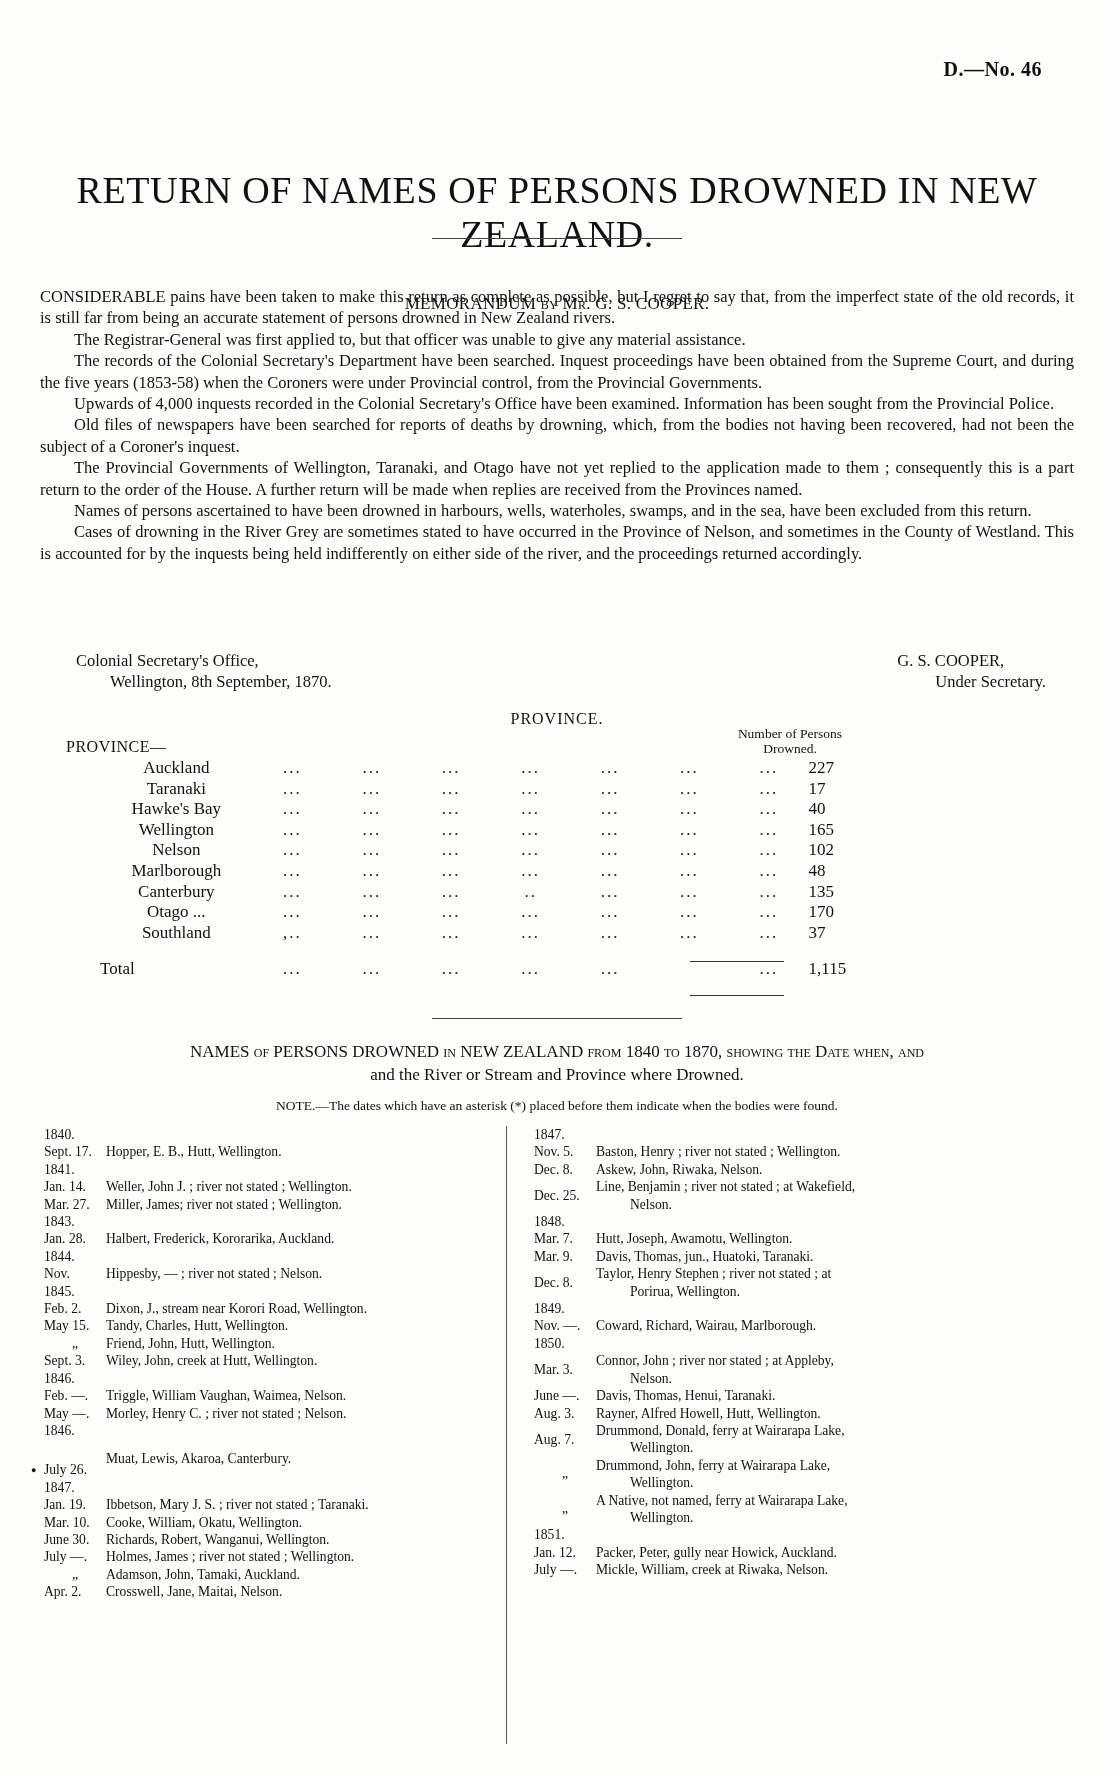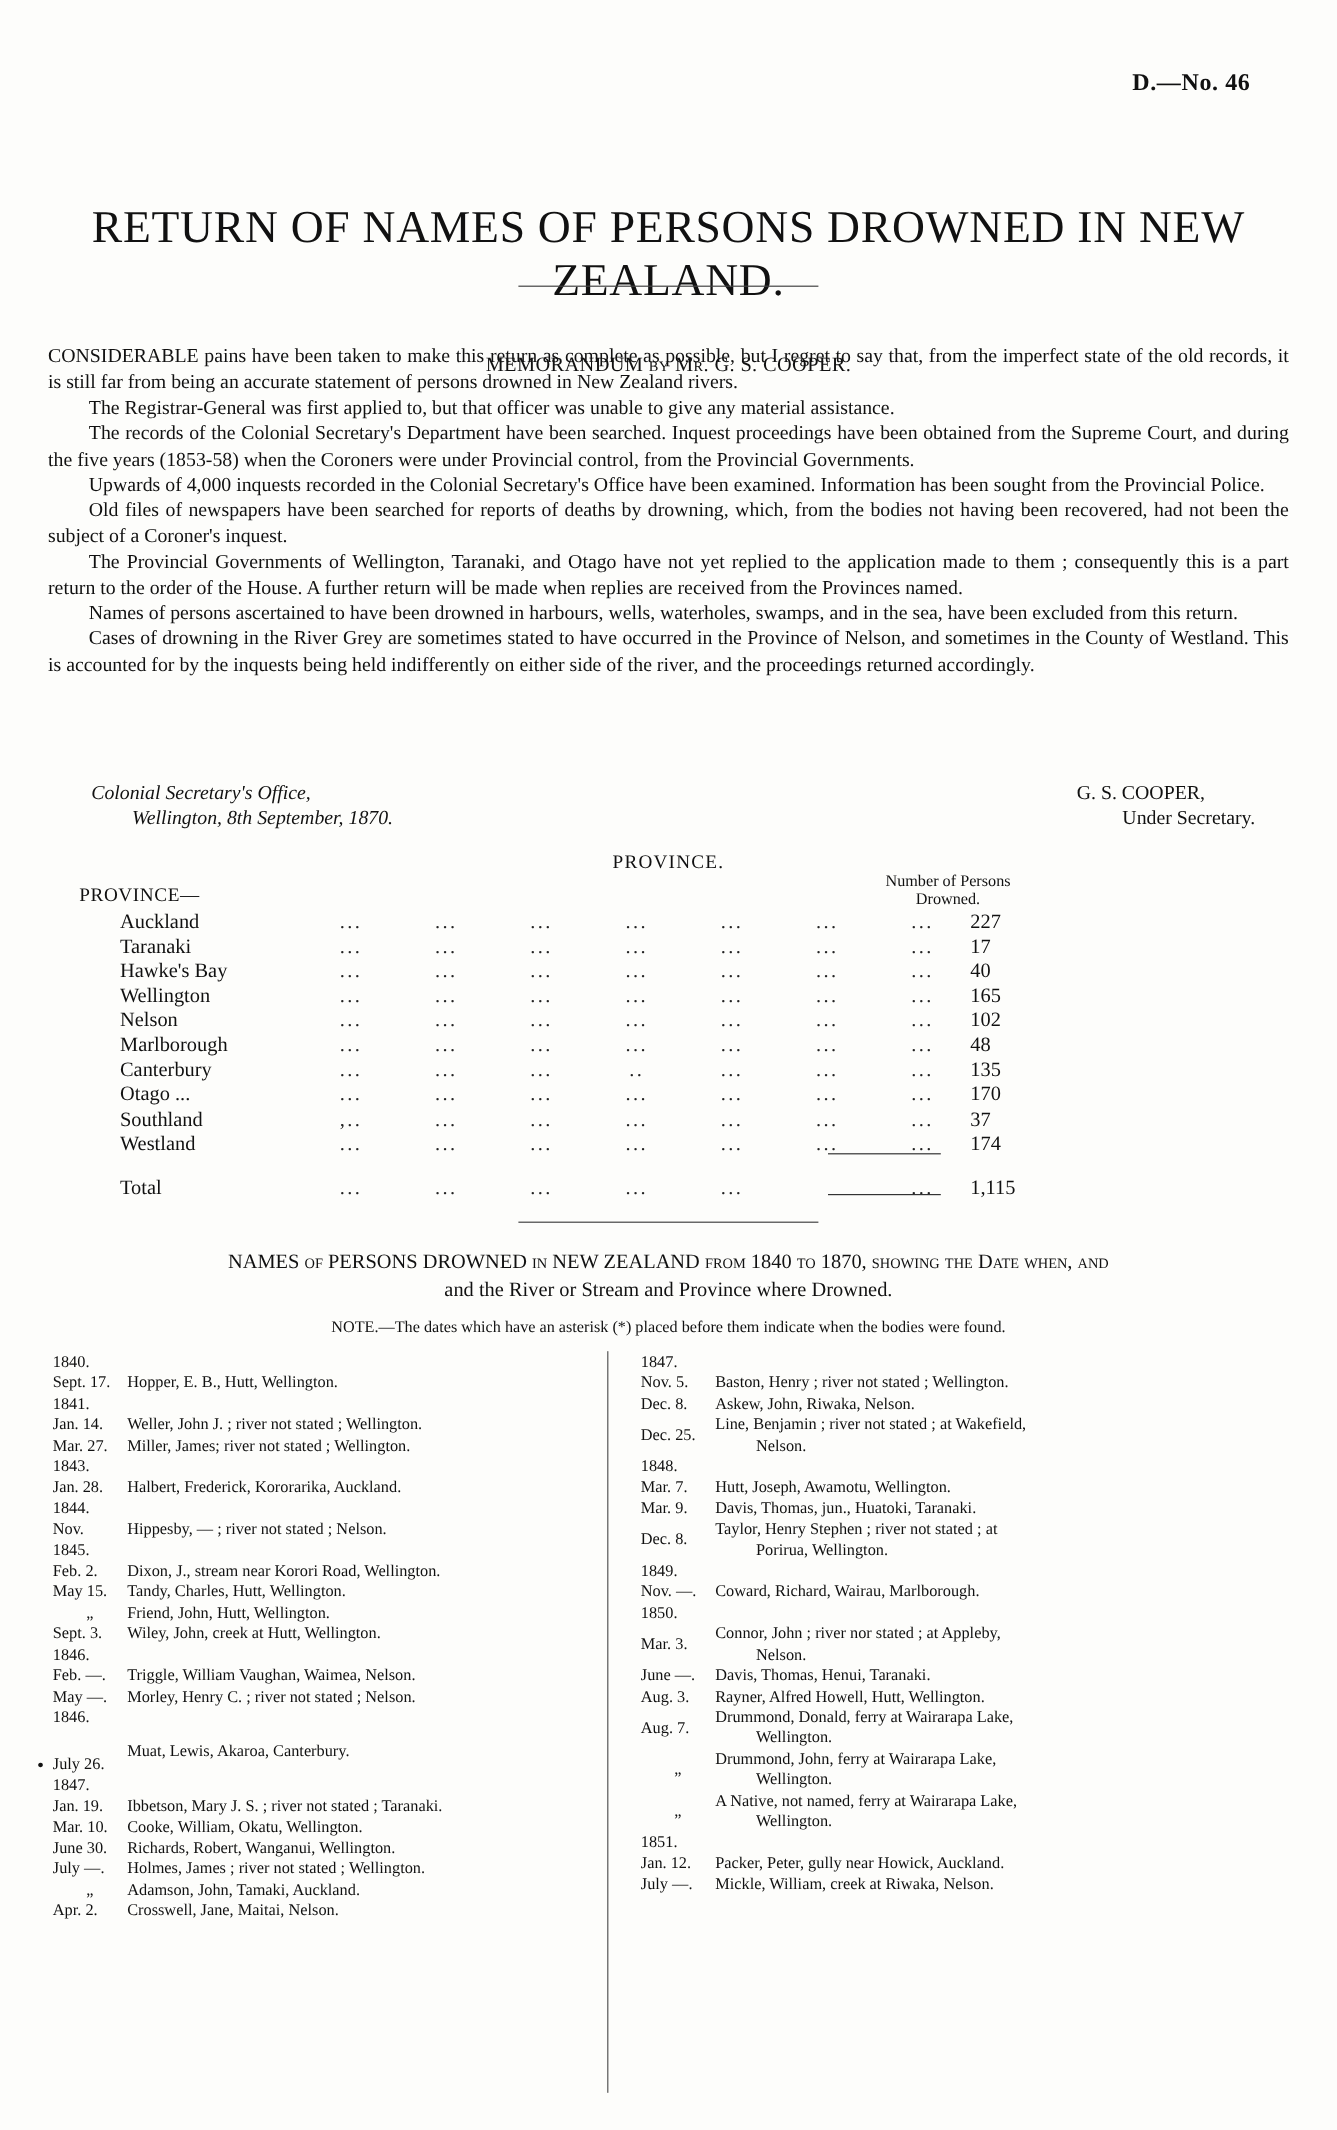--- a/index.html
+++ b/index.html
@@ -80,21 +80,20 @@
     position: absolute;
     left: 40px;
     top: 650px;
     width: 1034px;
     font-size: 16.5px;
     line-height: 21.4px;
   }
   .sig-left {
     float: left;
     padding-left: 36px;
-    font-style: italic;
   }
   .sig-right {
     float: right;
     padding-right: 28px;
     text-align: left;
   }
   .clear { clear: both; }
   .analysis-head {
     position: absolute;
     left: 0; right: 0;
@@ -128,21 +127,21 @@
     width: 790px;
     margin-left: 34px;
     margin-top: 2px;
   }
   table.analysis-table td {
     padding: 0;
     font-size: 17px;
     line-height: 20.6px;
     vertical-align: bottom;
   }
-  td.prov-name { width: 150px; white-space: nowrap; }
+  td.prov-name { width: 150px; white-space: nowrap; text-align: center; }
   td.dots { width: 78px; text-align: center; color: #222; letter-spacing: 2px; font-size: 15px; }
   td.num { width: 80px; text-align: left; padding-left: 14px; }
   tr.total-row td { padding-top: 16px; }
   td.total-label { text-align: left; padding-left: 92px; font-size: 17px; }
   .total-rule {
     position: absolute;
     left: 690px;
     top: 961px;
     width: 94px;
     border-top: 1px solid #333;
@@ -367,31 +366,20 @@
           <td class="prov-name">Southland</td>
           <td class="dots">,..</td>
           <td class="dots">...</td>
           <td class="dots">...</td>
           <td class="dots">...</td>
           <td class="dots">...</td>
           <td class="dots">...</td>
           <td class="dots">...</td>
           <td class="num">37</td>
         </tr>
-        <tr>
-          <td class="prov-name">Westland</td>
-          <td class="dots">...</td>
-          <td class="dots">...</td>
-          <td class="dots">...</td>
-          <td class="dots">...</td>
-          <td class="dots">...</td>
-          <td class="dots">...</td>
-          <td class="dots">...</td>
-          <td class="num">174</td>
-        </tr>
         <tr class="total-row">
           <td class="total-label">Total</td>
           <td class="dots">...</td>
           <td class="dots">...</td>
           <td class="dots">...</td>
           <td class="dots">...</td>
           <td class="dots">...</td>
           <td class="dots"></td>
           <td class="dots">...</td>
           <td class="num">1,115</td>

